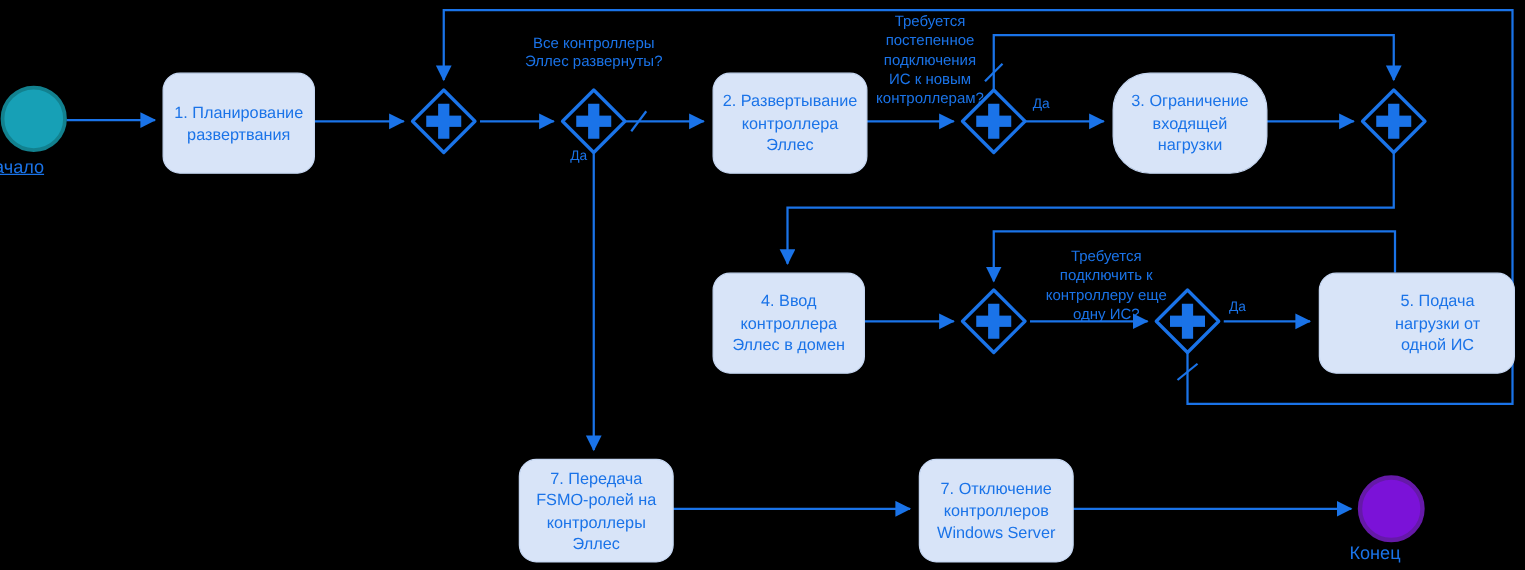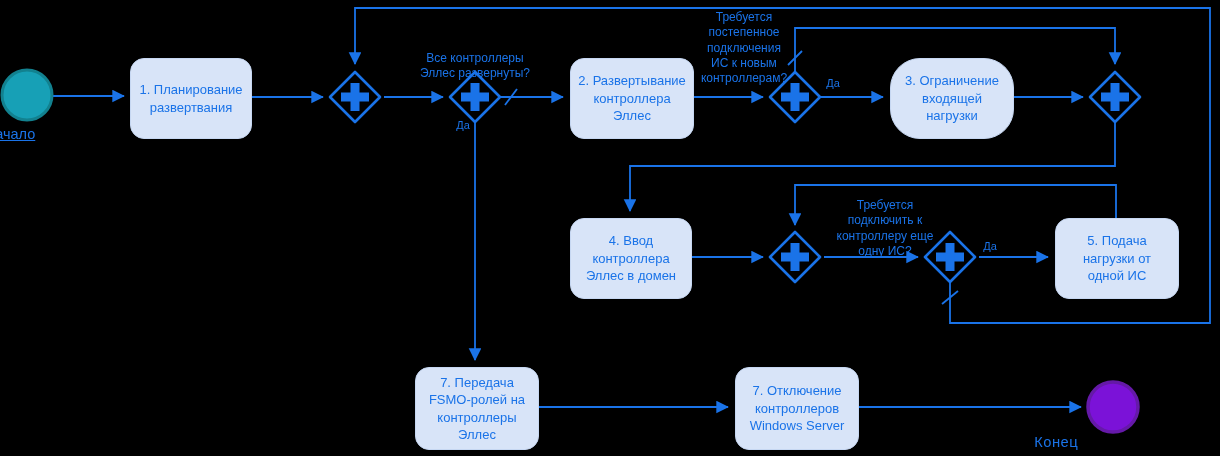--- a/index.html
+++ b/index.html
@@ -115,42 +115,42 @@
 развертвания</div>
   <div class="task" style="left:570px;top:58px;width:122px;height:79px;">2. Развертывание
 контроллера
 Эллес</div>
   <div class="task" style="left:890px;top:58px;width:122px;height:79px;border-radius:30px;">3. Ограничение
 входящей
 нагрузки</div>
   <div class="task" style="left:570px;top:218px;width:120px;height:79px;">4. Ввод
 контроллера
 Эллес в домен</div>
-  <div class="task" style="left:1055px;top:218px;width:122px;height:79px;">5. Подача
+  <div class="task" style="left:1055px;top:218px;width:122px;height:79px;padding-left:33px;">5. Подача
 нагрузки от
 одной ИС</div>
   <div class="task" style="left:415px;top:367px;width:122px;height:81px;">7. Передача
 FSMO-ролей на
 контроллеры
 Эллес</div>
   <div class="task" style="left:735px;top:367px;width:122px;height:81px;">7. Отключение
 контроллеров
 Windows Server</div>
 
-  <div class="qlabel" style="left:475px;top:27px;margin-top:24px;">Все контроллеры
+  <div class="qlabel" style="left:475px;top:27px;">Все контроллеры
 Эллес развернуты?</div>
   <div class="qlabel" style="left:744px;top:10px;">Требуется
 постепенное
 подключения
 ИС к новым
 контроллерам?</div>
   <div class="qlabel" style="left:885px;top:198px;">Требуется
 подключить к
 контроллеру еще
 одну ИС?</div>
 
   <div class="yes" style="left:463px;top:119px;">Да</div>
   <div class="yes" style="left:833px;top:77px;">Да</div>
   <div class="yes" style="left:990px;top:240px;">Да</div>
 
   <div class="evtlabel" style="left:10px;top:126px;text-decoration:underline;">Начало</div>
-  <div class="evtlabel" style="left:1056px;top:435px;font-family:Liberation Mono, monospace;">Конец</div>
+  <div class="evtlabel" style="left:1100px;top:435px;">Конец</div>
 </div>
 
 </body></html>

